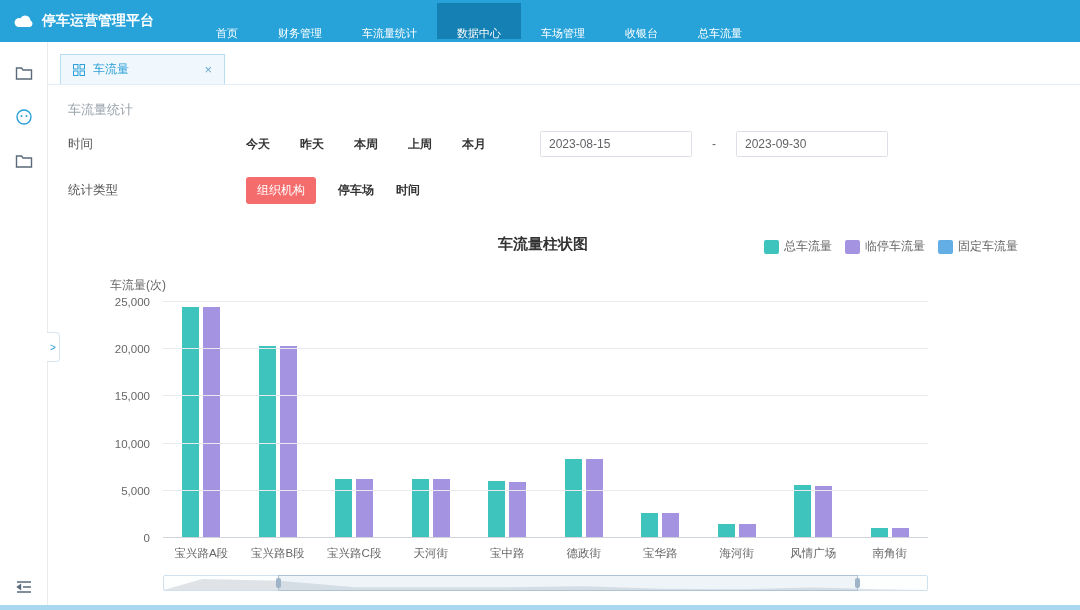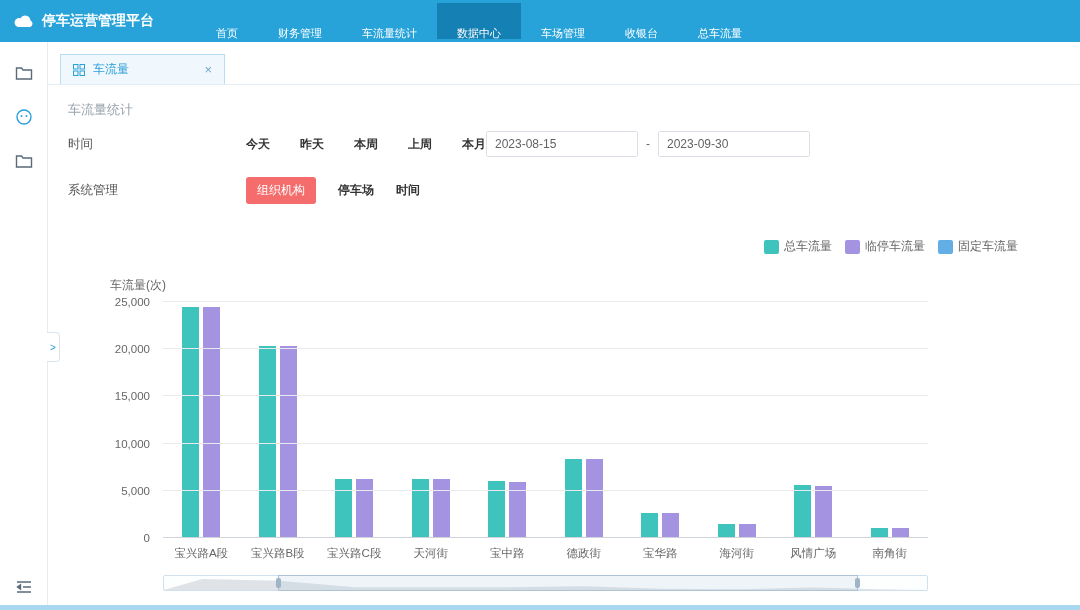--- a/index.html
+++ b/index.html
@@ -35,21 +35,21 @@
   .tab .close { margin-left:auto; color:#6aa9cc; font-size:13px; cursor:pointer; line-height:1; }
 
   
   .content { padding:0 20px; flex:1; }
   .section-title { margin:16px 0 2px; color:#9aa3ab; font-size:13px; }
 
   .filter-row { display:flex; align-items:center; height:46px; }
   .filter-label { width:178px; font-size:12.5px; color:#555; }
   .quick-links { display:flex; gap:30px; }
   .quick-link { font-size:12px; font-weight:bold; color:#333; cursor:pointer; }
-  .date-group { display:flex; align-items:center; gap:8px; }
+  .date-group { display:flex; align-items:center; gap:20px; margin-left:54px; }
   .date-input { display:flex; align-items:stretch; border:1px solid #dcdfe6; border-radius:2px; height:26px; width:152px; overflow:hidden; }
   .date-input input { border:none; outline:none; flex:1; padding:0 8px; font-size:12px; color:#606266; font-family:inherit; }
   .date-sep { color:#666; font-size:12px; }
   .type-options { display:flex; align-items:center; gap:22px; }
   .type-option { font-size:12px; font-weight:bold; color:#333; cursor:pointer; }
   .type-option.active { background:#f56c6c; color:#fff; font-weight:normal; padding:5px 11px; border-radius:3px; }
 
   
   .chart { margin-top:22px; width:950px; position:relative; }
   .chart-header { position:relative; height:28px; }
@@ -156,30 +156,31 @@
           </div>
           <span class="date-sep">-</span>
           <div class="date-input">
             <input readonly="" value="2023-09-30" style="">
 
           </div>
         </div>
       </div>
 
       <div class="filter-row">
-        <div class="filter-label">系统管理</div>
+        <div class="filter-label">统计类型</div>
         <div class="type-options" id="type-options">
             <span class="type-option active">组织机构</span>
             <span class="type-option">停车场</span>
             <span class="type-option">时间</span>
           </div>
       </div>
 
       <div class="chart">
         <div class="chart-header">
+          <div class="chart-title">车流量柱状图</div>
           <ul class="legend" id="legend">
               <li class="legend-item">
                 <span class="swatch" style="background: rgb(63, 196, 189);"></span>
                 <span>总车流量</span>
               </li>
               <li class="legend-item">
                 <span class="swatch" style="background: rgb(163, 147, 224);"></span>
                 <span>临停车流量</span>
               </li>
               <li class="legend-item">

